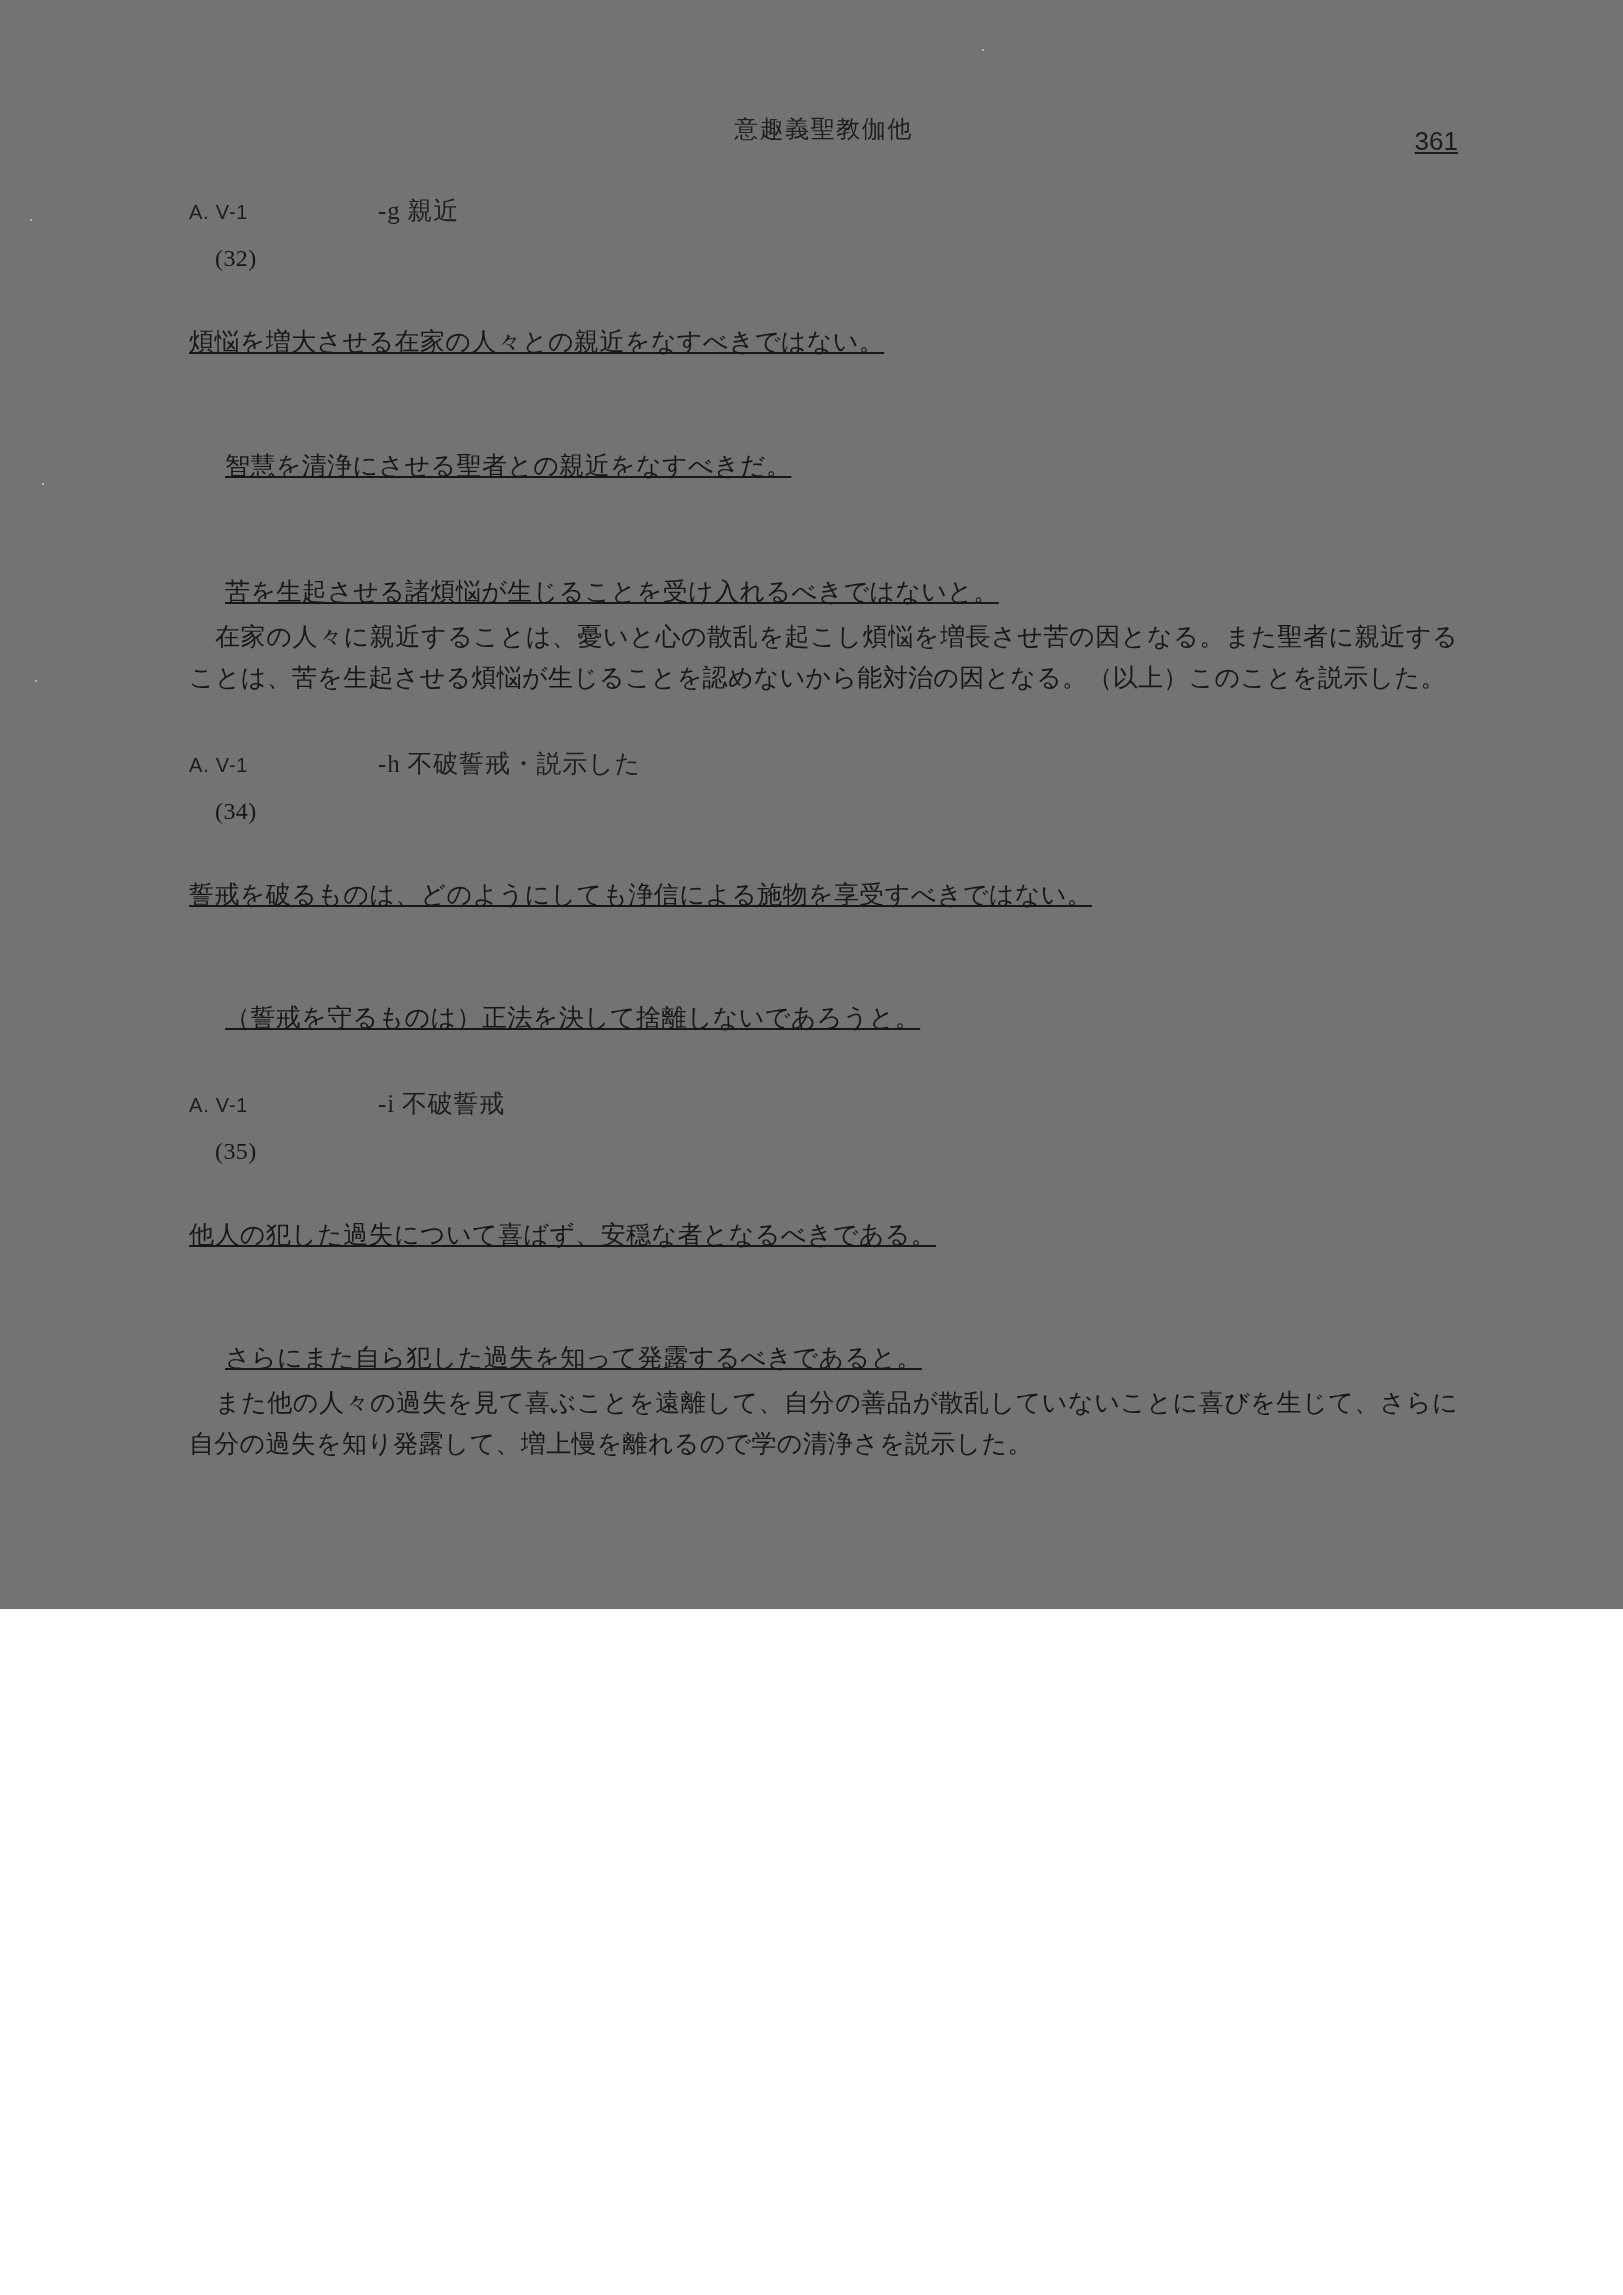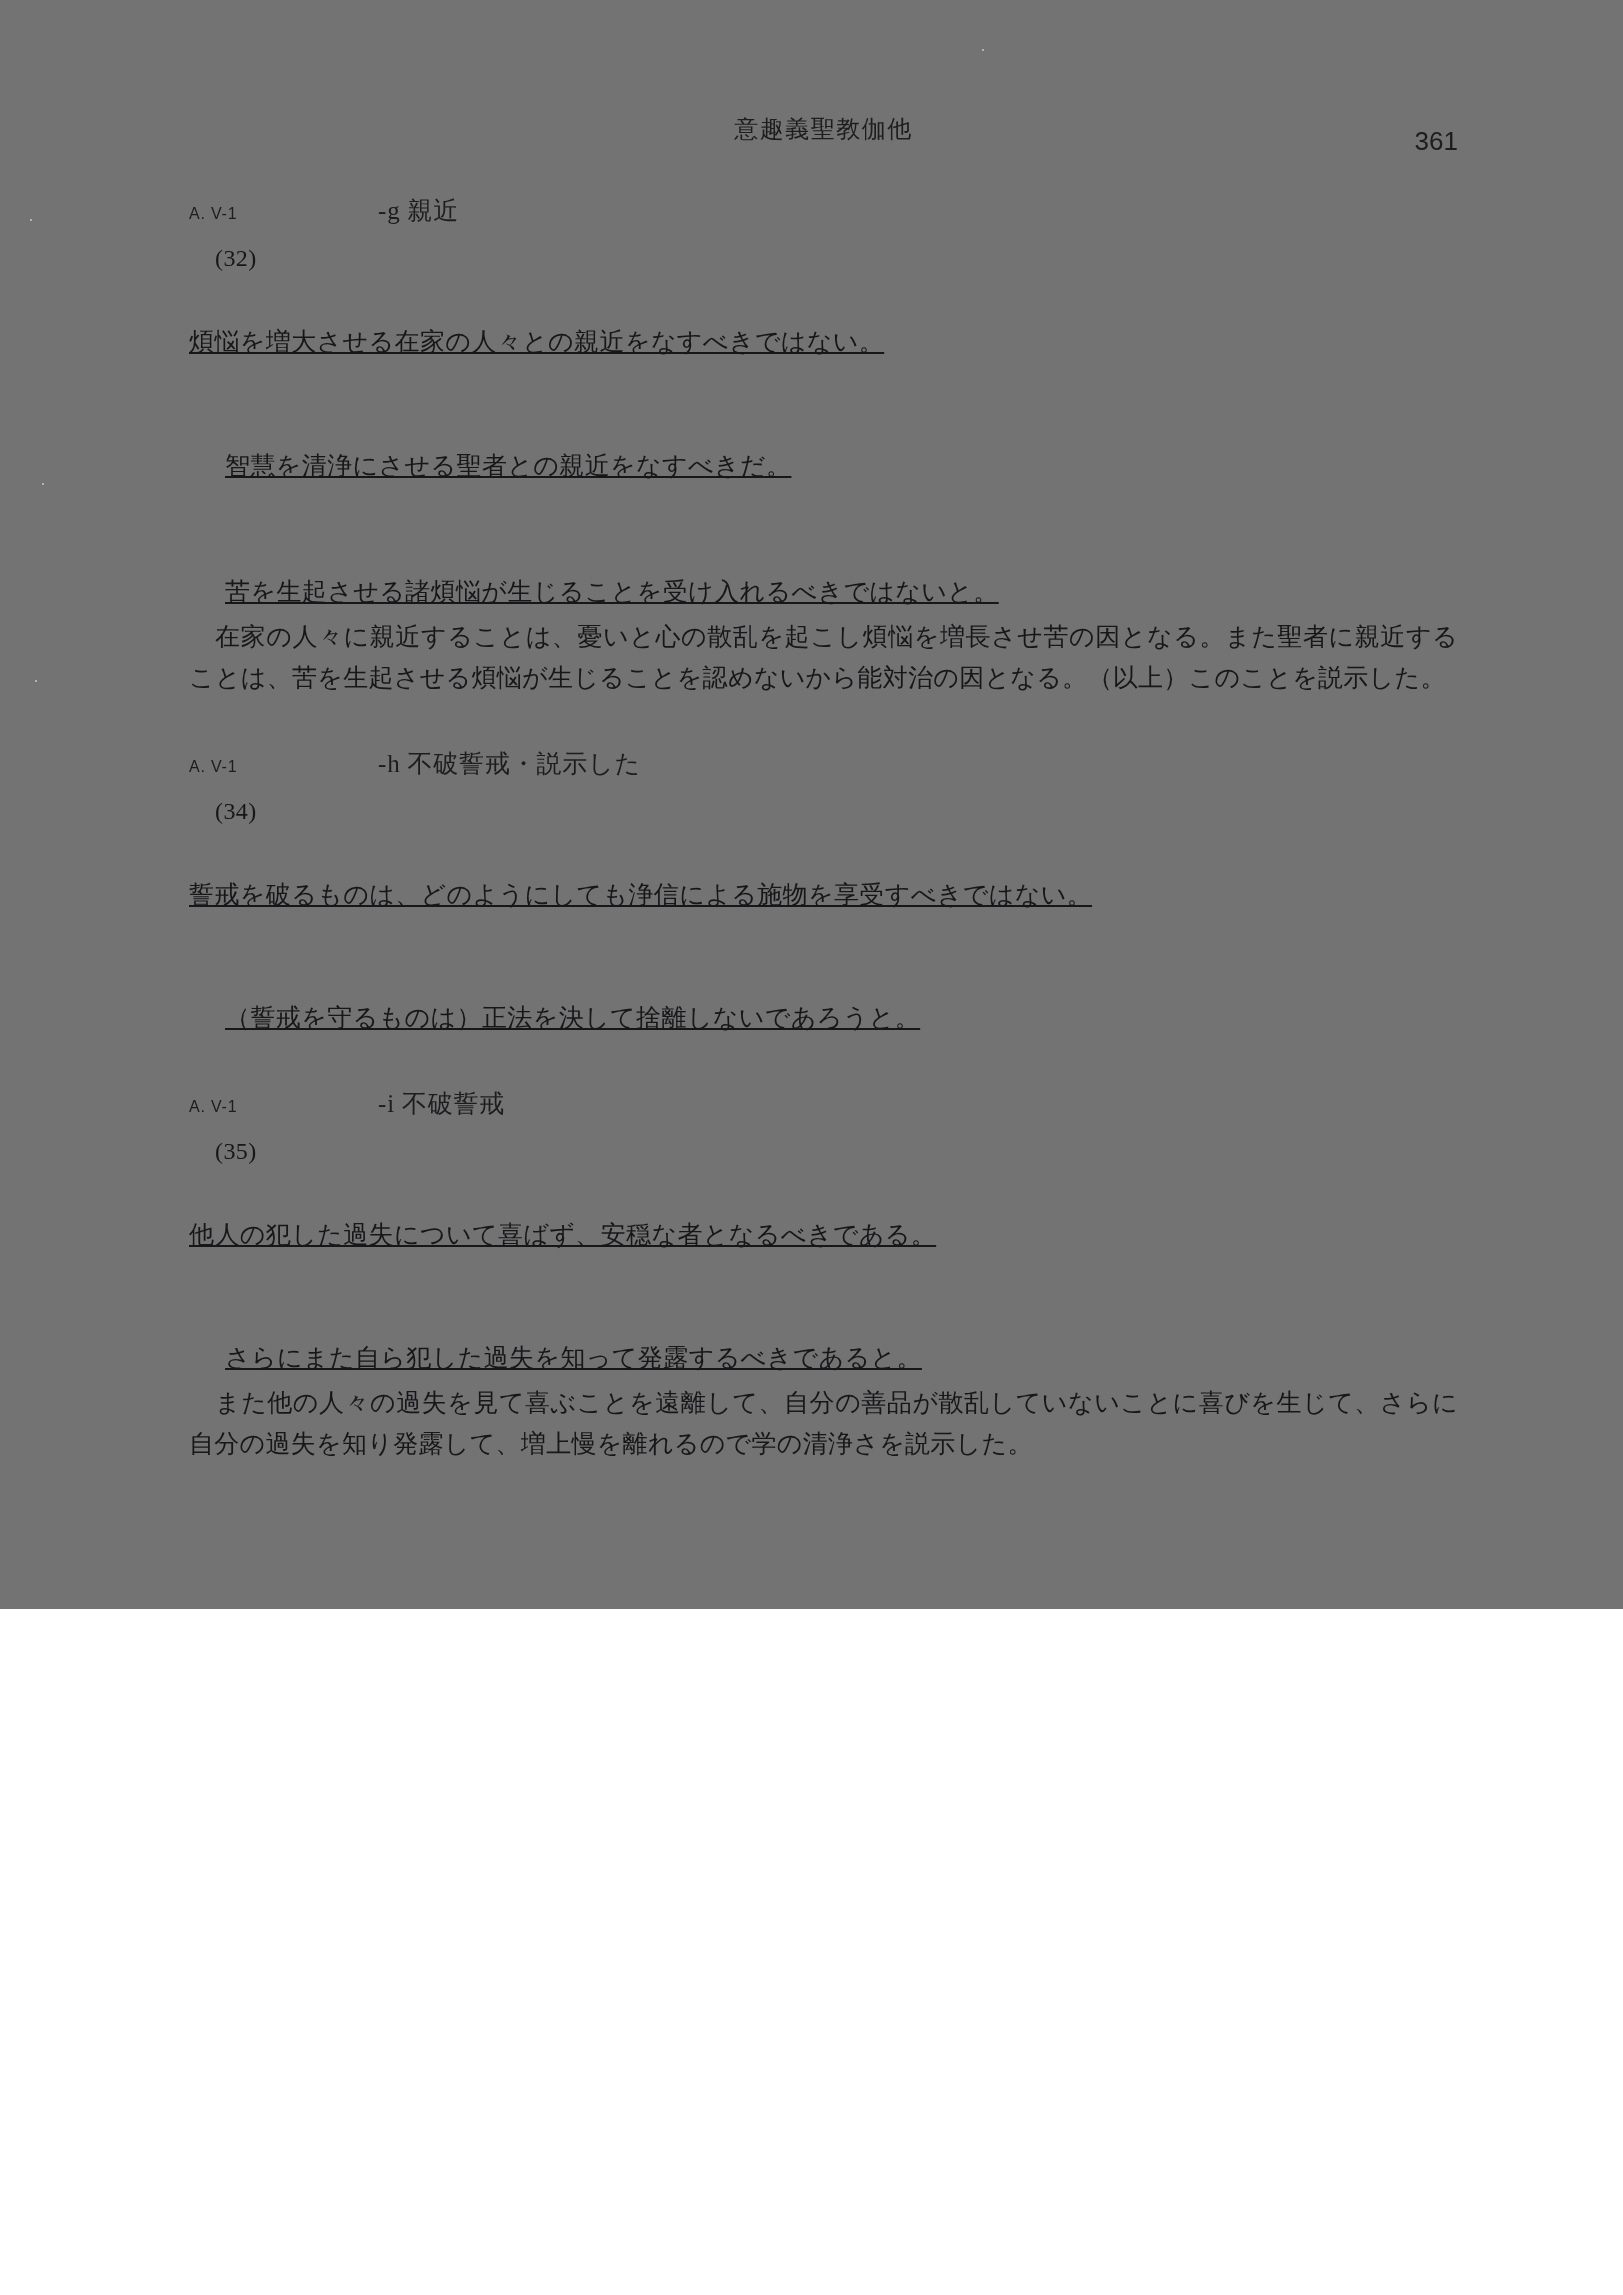--- a/index.html
+++ b/index.html
@@ -37,37 +37,38 @@
     letter-spacing: 1.5px;
     color: #1d1d20;
   }
   .header-pageno {
     position: absolute;
     right: 0;
     bottom: 1.5px;
     font-size: 26px;
     font-family: "Liberation Sans", sans-serif;
     color: #1d1d20;
+    text-decoration: underline;
   }
   .section {
     margin-bottom: 10.6px;
   }
   .section + .section {
     margin-top: 48px;
   }
   .sec-head {
     display: flex;
     align-items: baseline;
     margin-bottom: 12px;
   }
   .sec-code {
     width: 189px;
     flex: 0 0 189px;
     font-family: "Liberation Sans", sans-serif;
-    font-size: 16px;
+    font-size: 20px;
     letter-spacing: 0.8px;
     color: #1d1d20;
   }
   .sec-title {
     font-size: 25px;
     letter-spacing: 0.8px;
     color: #1d1d20;
   }
   .verse {
     margin-bottom: 3px;

